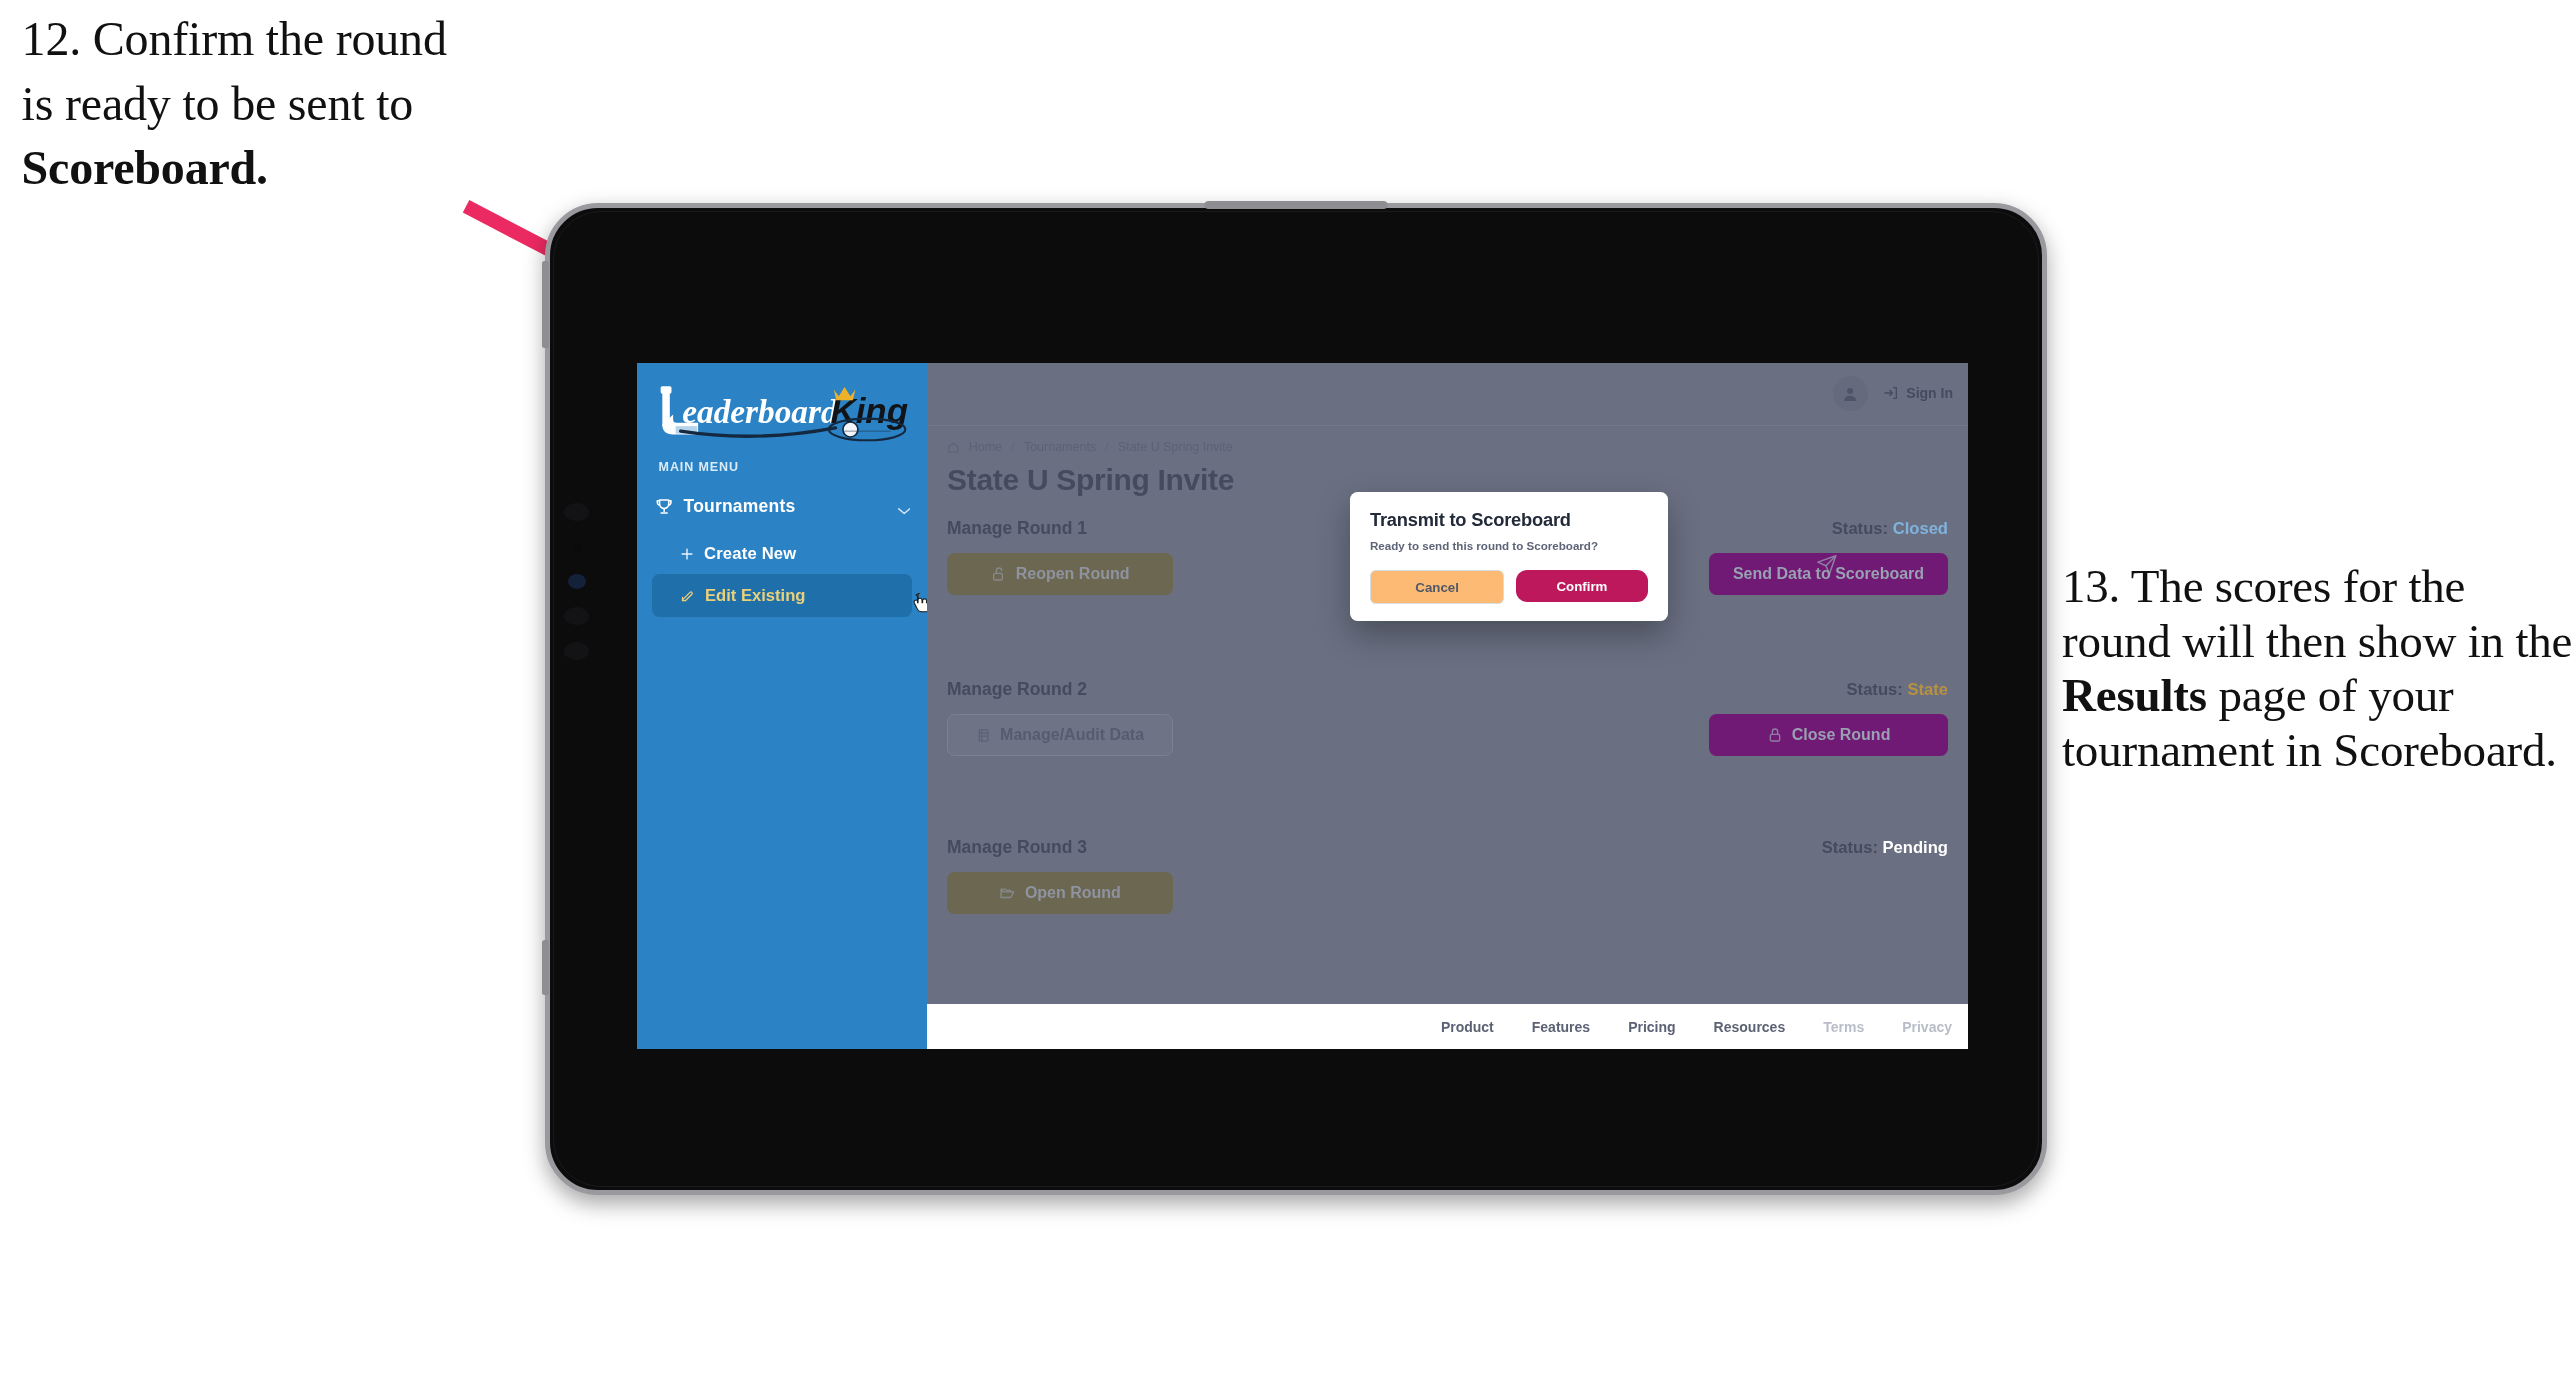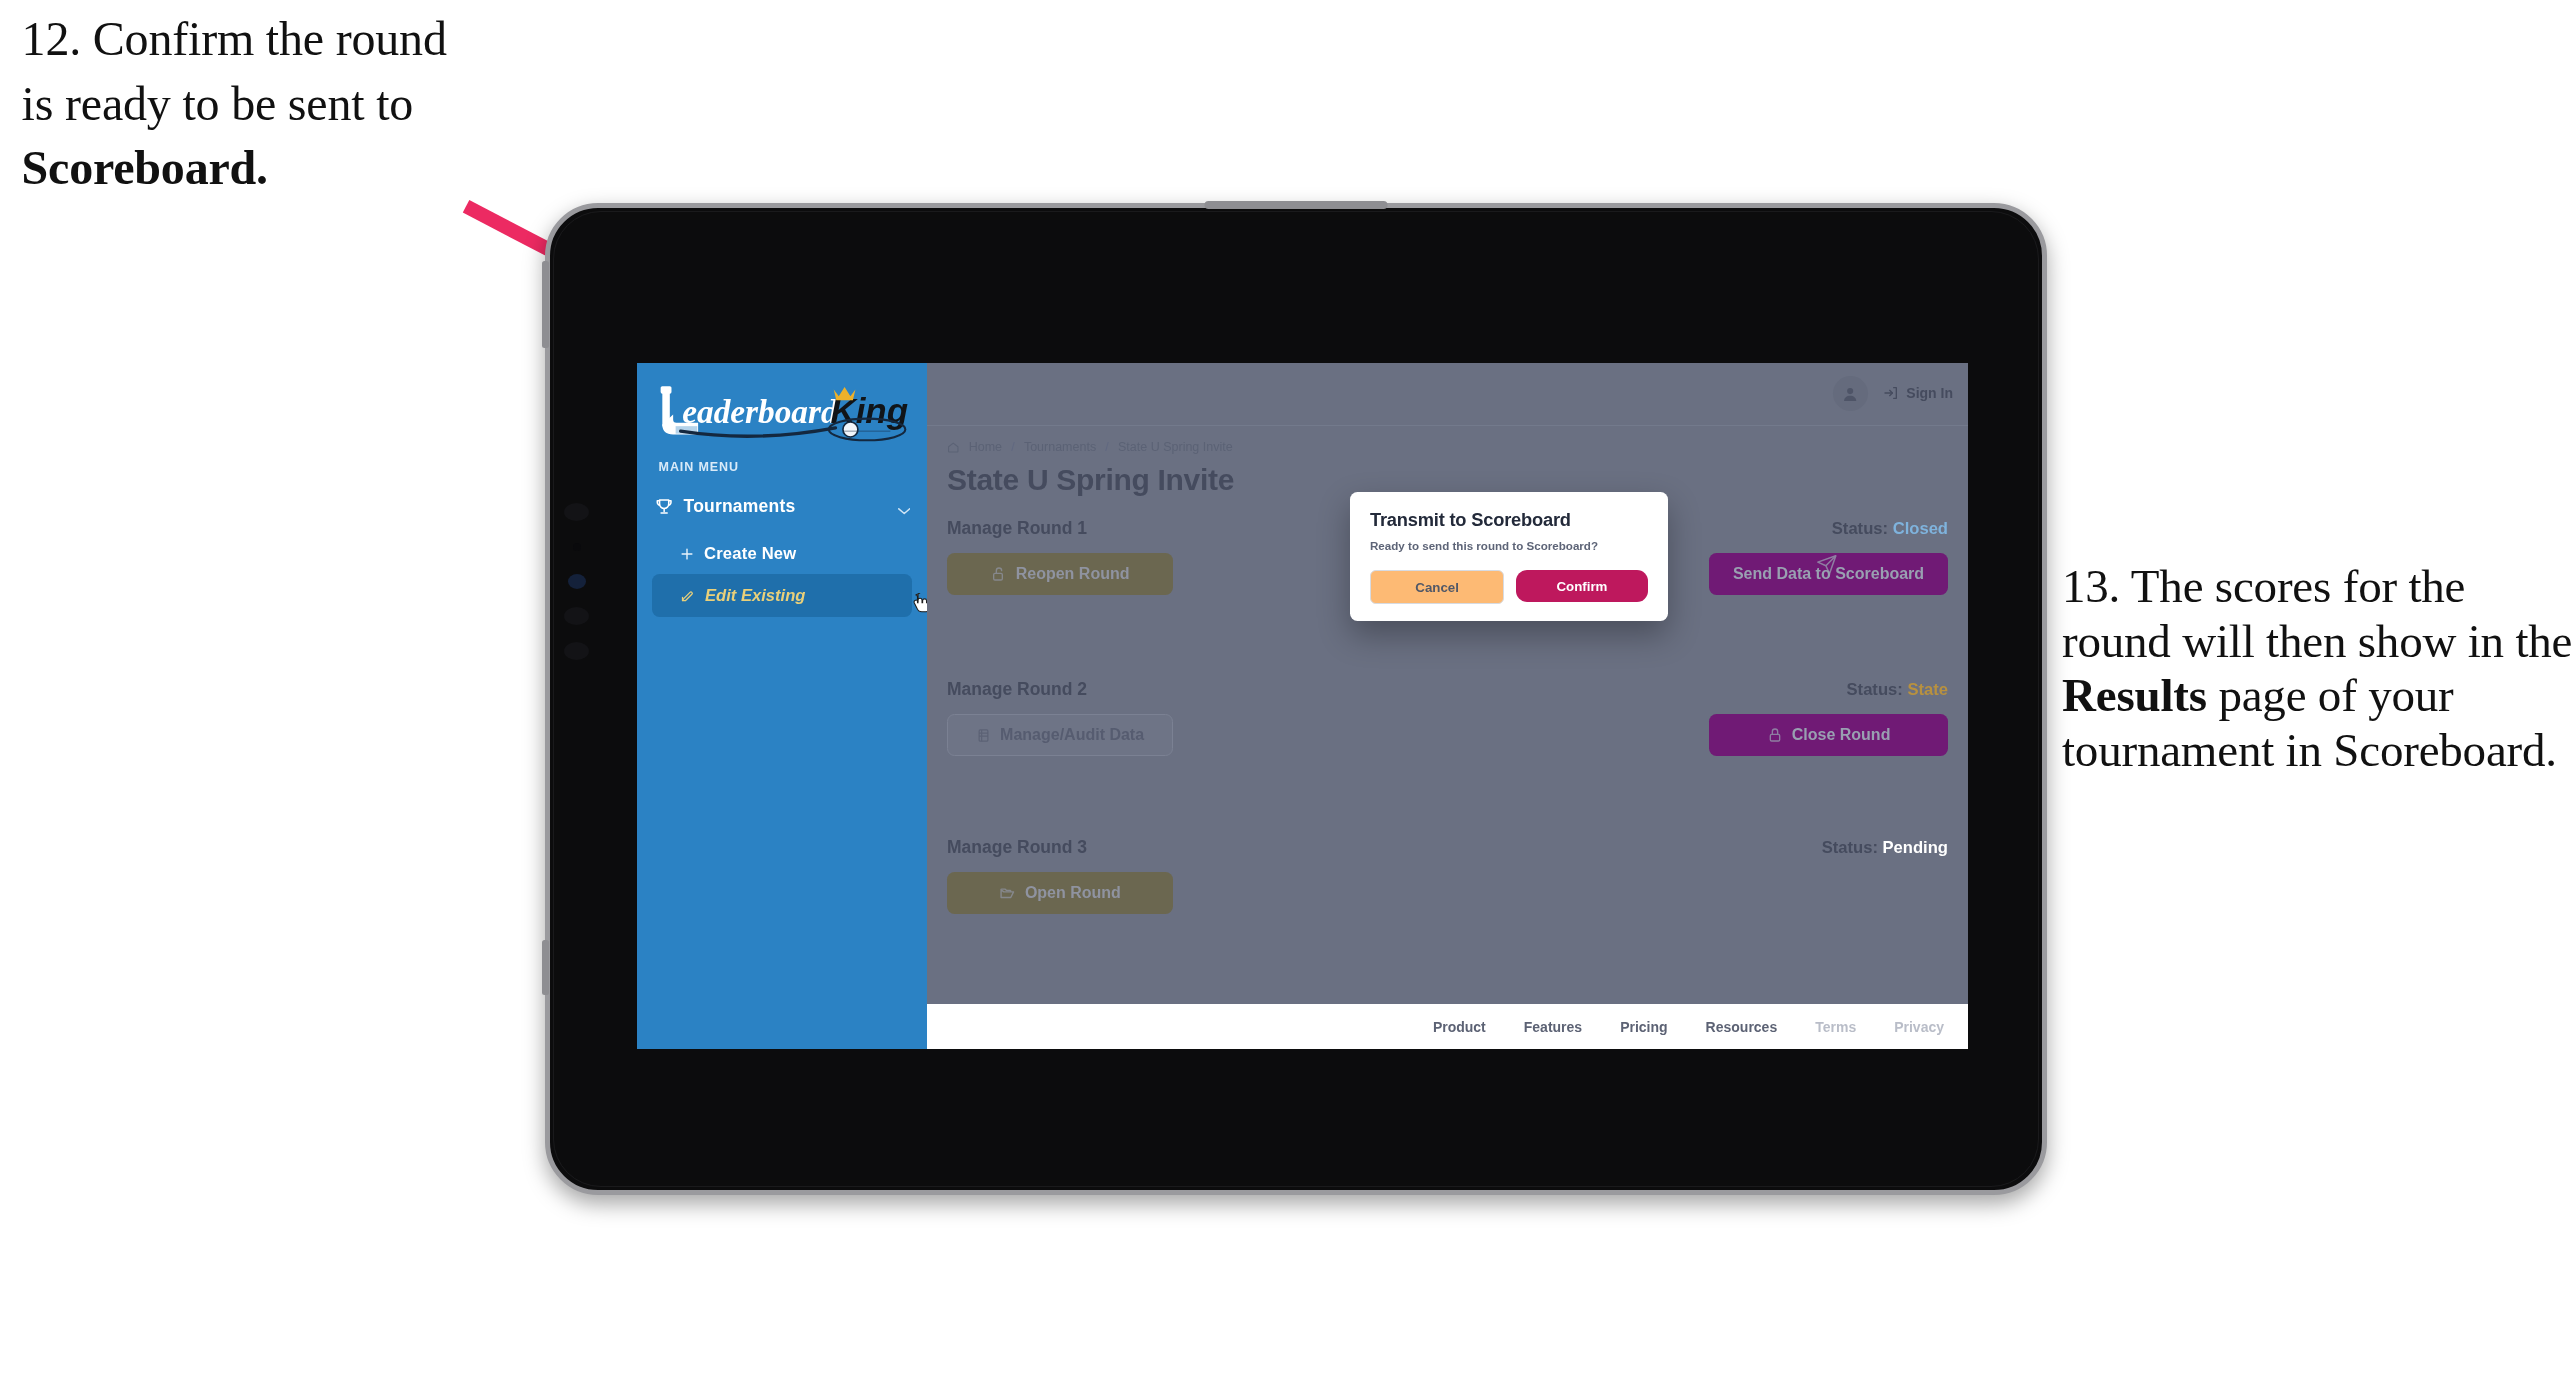--- a/index.html
+++ b/index.html
@@ -68,21 +68,21 @@
     position:absolute;left:15px;display:flex;align-items:center;gap:10px;
     color:#ffffff;font-weight:bold;font-size:17.5px;letter-spacing:0.2px;
   }
   #nav-tournaments{top:133px;left:18.3px;}
   #nav-caret{position:absolute;right:16.6px;top:140px;color:#cfe4f5;font-size:13.3px;}
   #nav-create{top:181px;left:43px;font-size:16.6px;}
   #nav-create .plus{font-size:20px;font-weight:400;color:#e7f2fb;}
   #nav-edit{
     position:absolute;left:15px;top:211px;width:260px;height:43px;
     background:#1f6fab;border-radius:7.5px;display:flex;align-items:center;gap:10px;
-    padding-left:28px;box-sizing:border-box;font-style:italic;
+    padding-left:28px;box-sizing:border-box;
   }
   #nav-edit .lbl{color:#e9d07a;font-weight:bold;font-size:16.6px;}
   .ico{flex:0 0 auto;display:inline-block;line-height:0;}
   #cursor{position:absolute;left:275px;top:230px;width:21.6px;height:25px;}
 
   
   #content{flex:1;position:relative;background:#6a7082;}
   #topbar{position:absolute;left:0;top:0;right:0;height:62px;border-bottom:0.8px solid #737a8c;}
   #avatar{position:absolute;right:100px;top:13.3px;width:35px;height:35px;border-radius:50%;background:#656b7d;display:flex;align-items:center;justify-content:center;}
   #signin{position:absolute;right:15px;top:21.6px;display:flex;align-items:center;gap:7.5px;color:#454b5e;font-size:14px;font-weight:bold;}
@@ -107,21 +107,21 @@
     padding:0 21px;border:none;
   }
   .btn-khaki{background:#6b6750;color:#8f93a0;width:226px;}
   .btn-ghost{background:#6e7486;color:#565c70;width:226px;border:0.8px solid #7b8193;}
   .btn-navy{background:#701a75;color:#99a0b1;width:239px;}
   .btn-khaki .ico svg, .btn-ghost .ico svg, .btn-navy .ico svg{opacity:.75;}
 
   
   #footer{
     position:absolute;left:290px;bottom:0;right:0;height:45px;background:#ffffff;
-    display:flex;align-items:center;justify-content:flex-end;gap:38px;padding-right:24px;box-sizing:border-box;
+    display:flex;align-items:center;justify-content:flex-end;gap:38px;padding-right:16px;box-sizing:border-box;
   }
   .foot-link{font-size:14px;font-weight:bold;color:#5c6274;}
   .foot-link.dim{color:#b9bdc8;}
 
   
   #modal{
     position:absolute;left:423px;top:129px;width:318px;height:129px;
     background:#ffffff;border-radius:7.5px;box-shadow:0 13.3px 32px rgba(0,0,0,.30);
     padding:16.6px 20px;box-sizing:border-box;z-index:8;
   }

